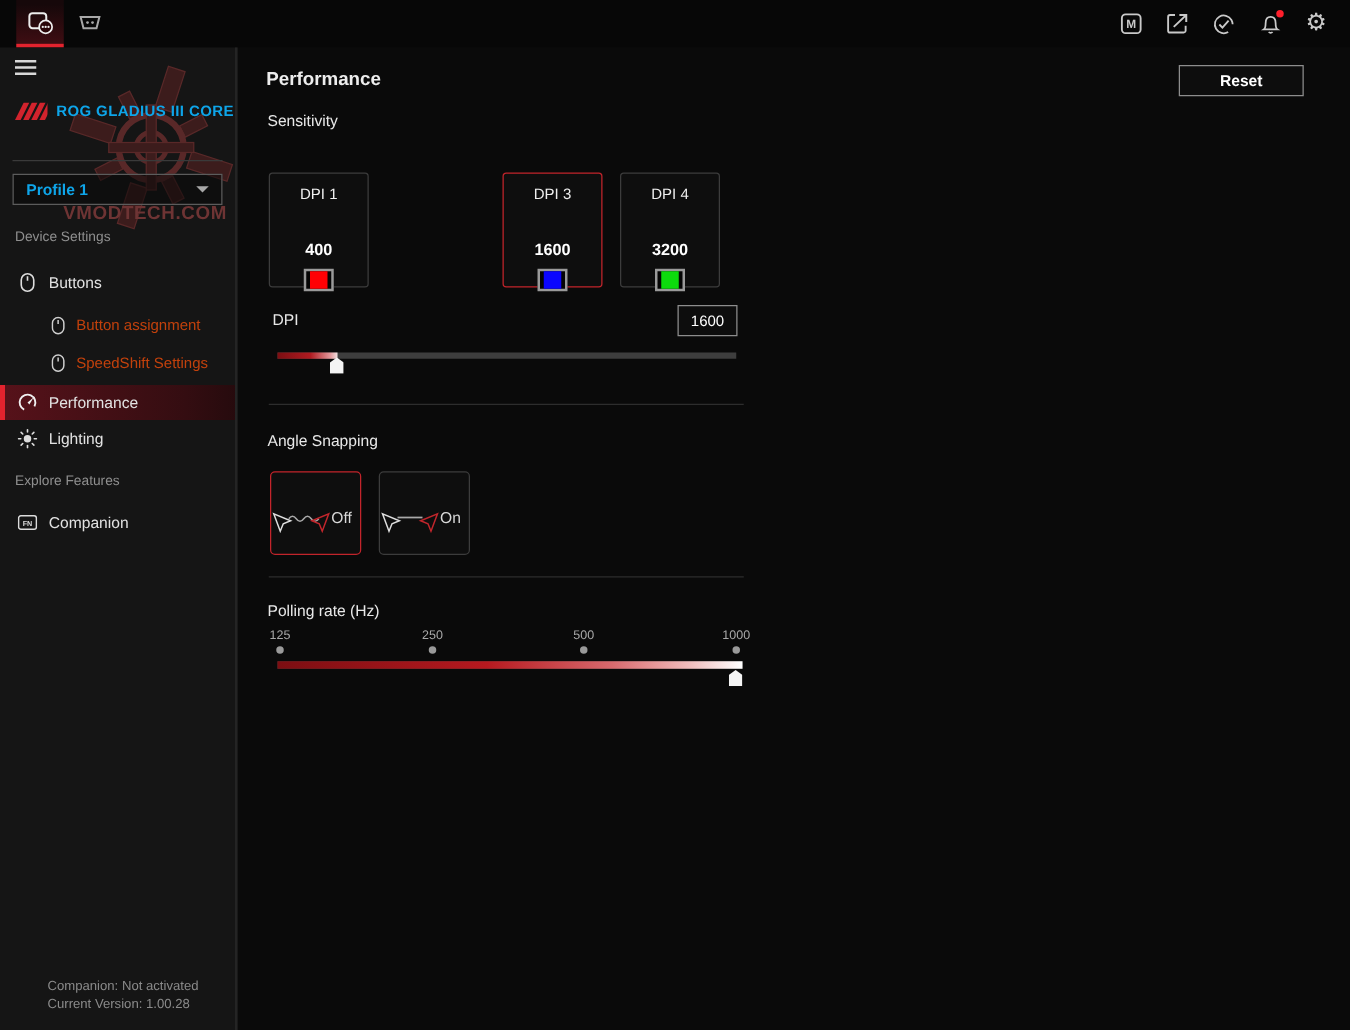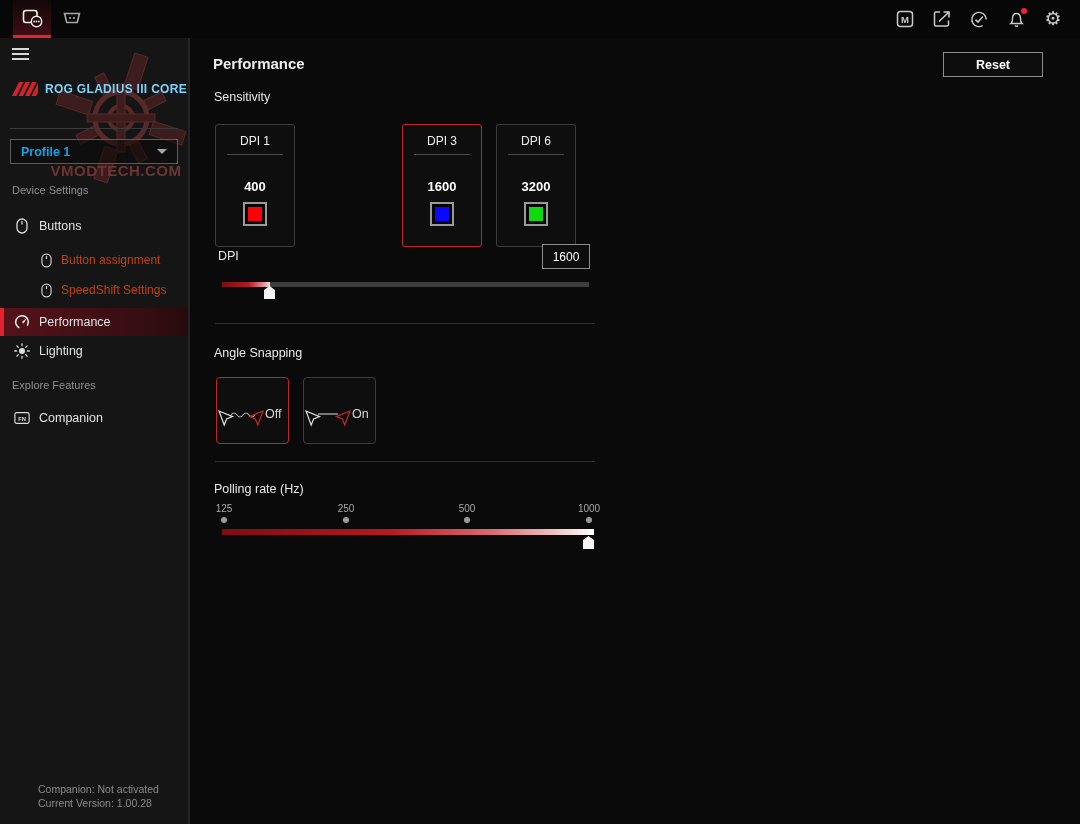--- a/index.html
+++ b/index.html
@@ -17,40 +17,40 @@
   .gear-glyph { font-size:19px; line-height:18px; color:#c9c9c9; }
   .notif-dot { position:absolute; top:-2px; right:-2px; width:6px; height:6px; border-radius:50%; background:#ff1f2c; }
 
   
   .sidebar { position:absolute; top:38px; left:0; width:190px; height:786px; background:#151515; border-right:2px solid #242424; overflow:hidden; }
   .hamburger { position:absolute; left:12px; top:10px; width:17px; height:13px; cursor:pointer; }
   .hamburger span { display:block; height:2px; background:#d8d8d8; margin-bottom:3px; }
   .watermark-orn { position:absolute; left:52px; top:8px; opacity:0.95; pointer-events:none; }
   .watermark-text { position:absolute; left:46px; top:124px; width:140px; text-align:center; font-size:15px; font-weight:bold; color:#6e3434; letter-spacing:0.5px; pointer-events:none; }
   .device-row { position:absolute; left:12px; top:44px; display:flex; align-items:center; gap:7px; }
-  .device-name { font-size:12px; font-weight:600; color:#7dd3fc; letter-spacing:0.3px; }
+  .device-name { font-size:12px; font-weight:600; color:#0ea5e9; letter-spacing:0.3px; }
   .side-divider { position:absolute; left:10px; top:90px; width:168px; height:1px; background:#3a3a3a; }
   .profile-box { position:absolute; left:10px; top:101px; width:168px; height:25px; border:1px solid #5c5c5c; background:rgba(10,10,10,0.55); display:flex; align-items:center; padding:0 10px; cursor:pointer; }
   .profile-box .label { font-size:12.5px; font-weight:700; color:#0ea5e9; flex:1; }
   .chevron-down { width:0; height:0; border-left:5px solid transparent; border-right:5px solid transparent; border-top:5px solid #a8a8a8; }
   .section-label { position:absolute; left:12px; font-size:11px; color:#8f8f8f; }
   .nav-item { position:absolute; left:0; width:212px; height:28px; display:flex; align-items:center; cursor:pointer; color:#e2e2e2; font-size:12.5px; }
   .nav-item .nicon { width:16px; display:flex; justify-content:center; margin-left:14px; margin-right:9px; }
   .nav-item.sub { font-size:12px; color:#c2410c; }
   .nav-item.sub .nicon { margin-left:38px; margin-right:7px; }
   .nav-item.active { background:linear-gradient(90deg,#57121a 0%, #340d11 70%, #1e090b 100%); }
   .nav-item.active::before { content:""; position:absolute; left:0; top:0; width:4px; height:28px; background:#e3232e; }
   .side-footer { position:absolute; left:38px; top:744px; font-size:10.5px; color:#8a8a8a; line-height:14px; }
 
   
   .main { position:absolute; top:38px; left:192px; width:888px; height:786px; background:#0a0a0a; }
   .page-title { position:absolute; left:21px; top:17px; font-size:15px; font-weight:bold; color:#ededed; }
   .reset-btn { position:absolute; left:751px; top:14px; width:100px; height:25px; border:1px solid #8d8d8d; background:#0d0d0d; color:#fff; font-size:12.5px; font-weight:600; display:flex; align-items:center; justify-content:center; cursor:pointer; }
   .sens-label { position:absolute; left:22px; top:52px; font-size:12.5px; color:#e8e8e8; }
-  .dpi-card { position:absolute; top:86px; width:80px; height:123px; border:1px solid #3c3c3c; border-radius:3px; background:#0e0e0e; display:flex; flex-direction:column; align-items:center; cursor:pointer; }
+  .dpi-card { position:absolute; top:100px; width:80px; height:92px; border:1px solid #3c3c3c; border-radius:3px; background:#0e0e0e; display:flex; flex-direction:column; align-items:center; cursor:pointer; }
   .dpi-card.selected { border-color:#c2242b; }
   .dpi-card .dlabel { font-size:12px; color:#efefef; margin-top:9px; }
   .dpi-card .dsep { width:56px; height:1px; background:#4a4a4a; margin-top:6px; }
   .dpi-card .dvalue { font-size:13px; font-weight:bold; color:#fff; margin-top:24px; }
   .swatch { width:24px; height:24px; border:2px solid #9a9a9a; background:#050505; margin-top:8px; display:flex; align-items:center; justify-content:center; }
   .swatch-inner { width:14px; height:14px; }
   .dpi-row-label { position:absolute; left:26px; top:211px; font-size:12.5px; color:#e8e8e8; }
   .dpi-value-box { position:absolute; left:350px; top:206px; width:48px; height:25px; border:1px solid #8d8d8d; background:#0d0d0d; color:#fff; font-size:12px; display:flex; align-items:center; justify-content:center; }
   .slider-track { position:absolute; height:5px; background:#3e3e3e; }
   .dpi-track { left:30px; top:244px; width:367px; }
@@ -265,21 +265,21 @@
     </div>
     <div class="dpi-card selected" style="left:210px;">
       <span class="dlabel">DPI 3</span>
       <span class="dsep"></span>
       <span class="dvalue">1600</span>
       <span class="swatch">
           <span class="swatch-inner" style="background-color: rgb(11, 6, 255);"></span>
         </span>
     </div>
     <div class="dpi-card" style="left:304px;">
-      <span class="dlabel">DPI 6</span>
+      <span class="dlabel">DPI 4</span>
       <span class="dsep"></span>
       <span class="dvalue">3200</span>
       <span class="swatch">
           <span class="swatch-inner" style="background-color: rgb(13, 219, 13);"></span>
         </span>
     </div>
 
     <div class="dpi-row-label">DPI</div>
     <div class="dpi-value-box">1600</div>
     <div class="slider-track dpi-track">

